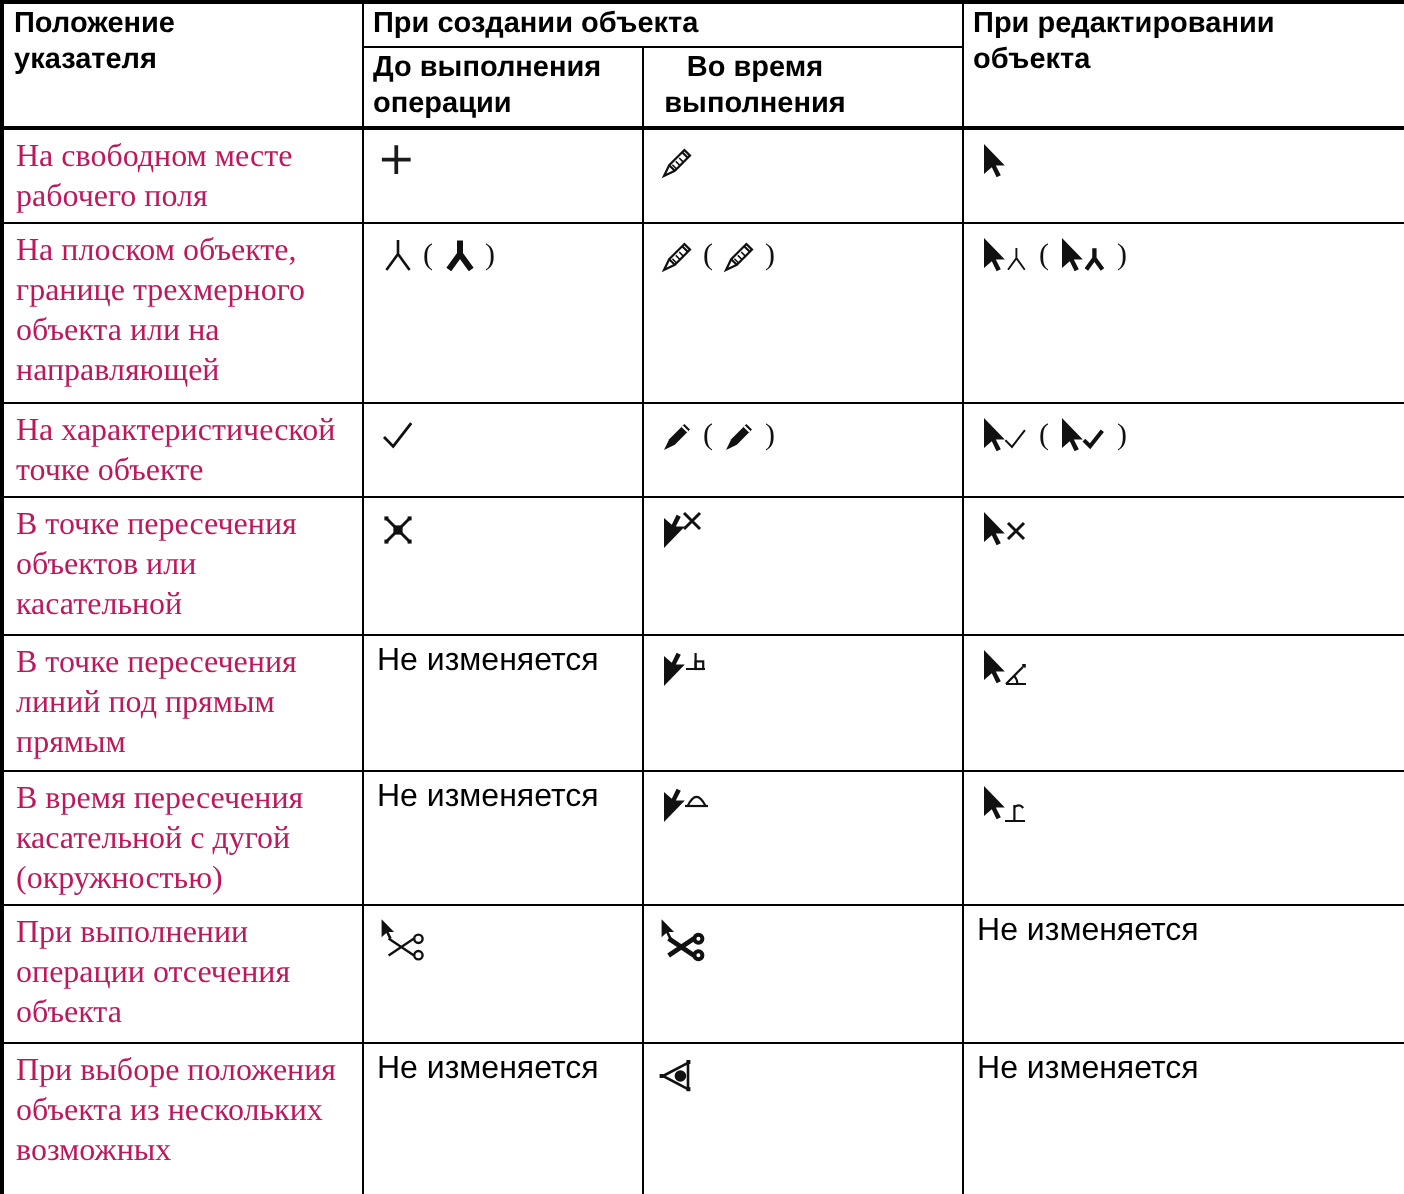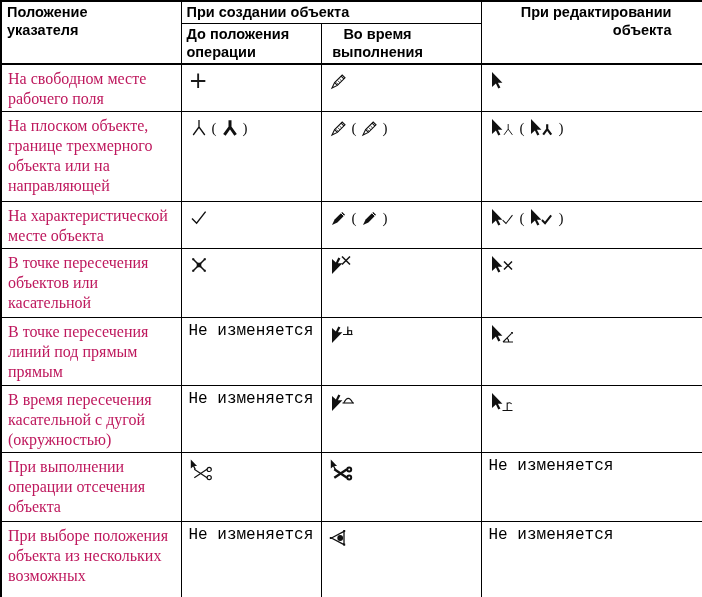--- a/index.html
+++ b/index.html
@@ -3,26 +3,26 @@
 <meta charset="utf-8">
 <style>
   * { box-sizing: border-box; }
   html,body { margin:0; padding:0; background:#fff; width:702px; height:597px; overflow:hidden; }
   table { border-collapse:collapse; table-layout:fixed; width:702px; border:2px solid #000; }
   th, td { border:1px solid #000; vertical-align:top; overflow:hidden; }
   th { font-family:"Liberation Sans", sans-serif; font-weight:bold; font-size:14.5px;
        text-align:left; padding:1px 4px 2px 5px; line-height:1.25; color:#000; }
   .thick-b { border-bottom:2px solid #000; }
   td.lbl { font-family:"Liberation Serif", serif; font-size:16px; padding:4px 5px 2px 6px; line-height:1.25; color:#be185d; }
-  td.txt { font-family:Liberation Mono, monospace; font-size:16px; padding:4px 5px 2px 7px; color:#000; }
+  td.txt { font-family:Liberation Sans, sans-serif; font-size:16px; padding:4px 5px 2px 7px; color:#000; }
   td.ic  { padding:6px 4px 2px 7px; }
   .iconrow { display:flex; align-items:flex-start; gap:3px; }
   .pn { font-family:"Liberation Serif", serif; font-size:15px; line-height:20px; color:#111; }
   .plus { font-family:"DejaVu Sans", sans-serif; font-size:23px; font-weight:400; line-height:18px; color:#1a1a1a; }
-  .hw1 { width:118px; } .hw2 { width:126px; } .hw3 { width:102px;text-align:center; } .hw4 { width:185px;text-align:right; }
+  .hw1 { width:118px; } .hw2 { width:126px; } .hw3 { width:102px;text-align:center; } .hw4 { width:185px; }
   svg.def-store { position:absolute; width:0; height:0; }
 </style>
 </head>
 <body>
 
 <svg class="def-store" aria-hidden="true">
   <defs>
     <path id="pp" fill="#111" d="M3 1 L3 16 L6.9 12.6 L9.3 17.6 L11.4 16.6 L8.9 11.7 L13.4 11.7 Z"></path>
     <g id="gy1" stroke="#111" stroke-width="1.3" fill="none">
         <path d="M10 2 L10 9 M10 9 L4.2 17 M10 9 L15.8 17"></path>
@@ -209,21 +209,21 @@
       <th rowspan="2" class="thick-b">
           <div class="hw1">Положение указателя</div>
         </th>
       <th colspan="2">При создании объекта</th>
       <th rowspan="2" class="thick-b">
           <div class="hw4">При редактировании объекта</div>
         </th>
     </tr>
     <tr style="height:36px">
       <th class="thick-b">
-          <div class="hw2">До положения операции</div>
+          <div class="hw2">До выполнения операции</div>
         </th>
       <th class="thick-b">
           <div class="hw3">Во время выполнения</div>
         </th>
     </tr>
   </thead>
   <tbody>
 
     <tr style="height:46px">
       <td class="lbl">На свободном месте рабочего поля</td>
@@ -282,21 +282,21 @@
         <span class="pn">(</span>
         <svg width="28" height="20">
               <use href="#s-arrow-y2"></use>
             </svg>
         <span class="pn">)</span>
       </div>
         </td>
     </tr>
 
     <tr style="height:43px">
-      <td class="lbl">На характеристической месте объекта</td>
+      <td class="lbl">На характеристической точке объекте</td>
       <td class="ic">
           <div class="iconrow">
         <svg width="20" height="20">
               <use href="#s-check"></use>
             </svg>
       </div>
         </td>
       <td class="ic">
           <div class="iconrow">
         <svg width="20" height="20">

